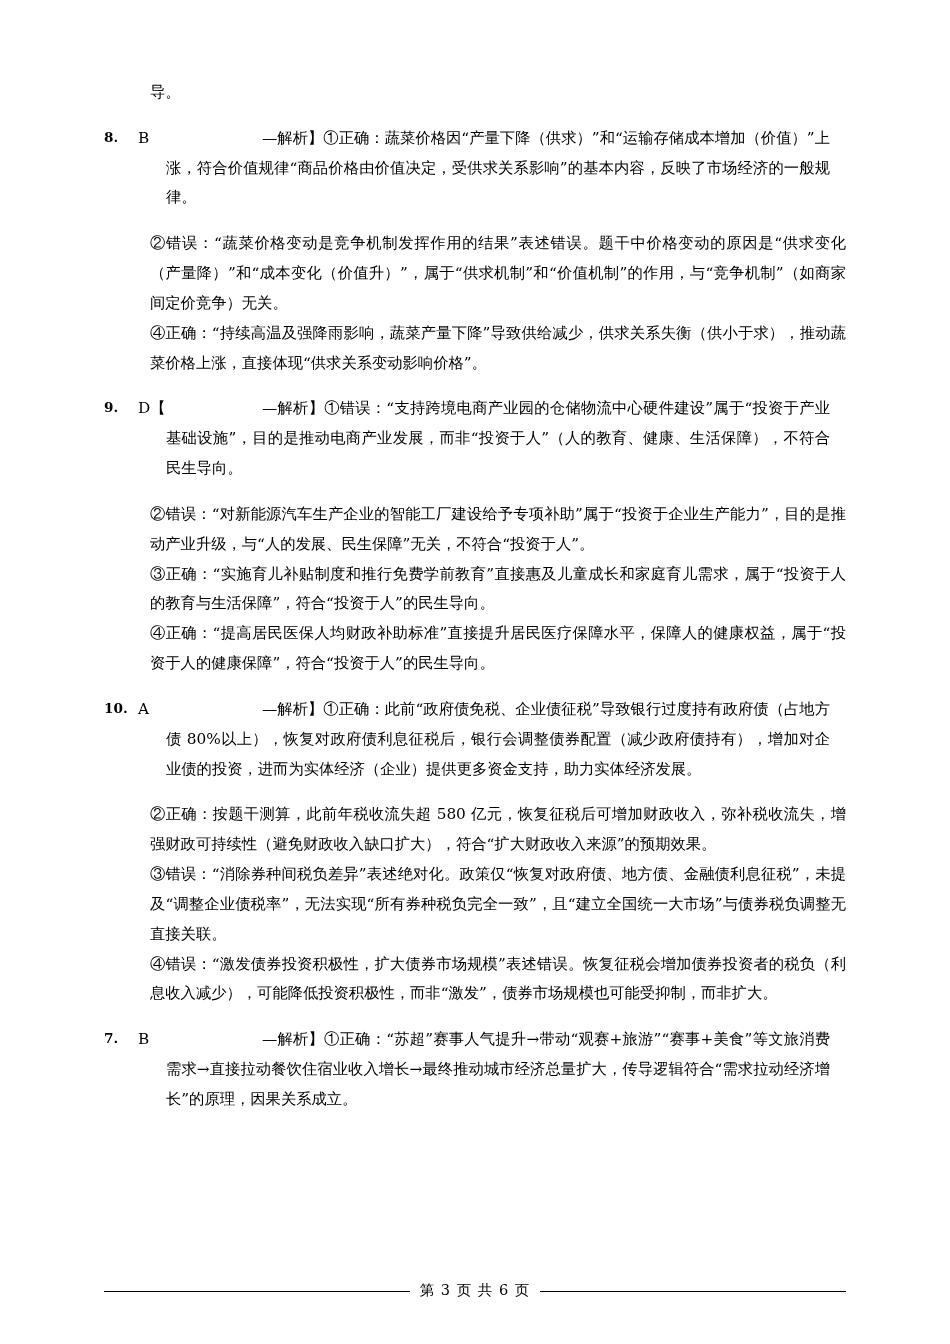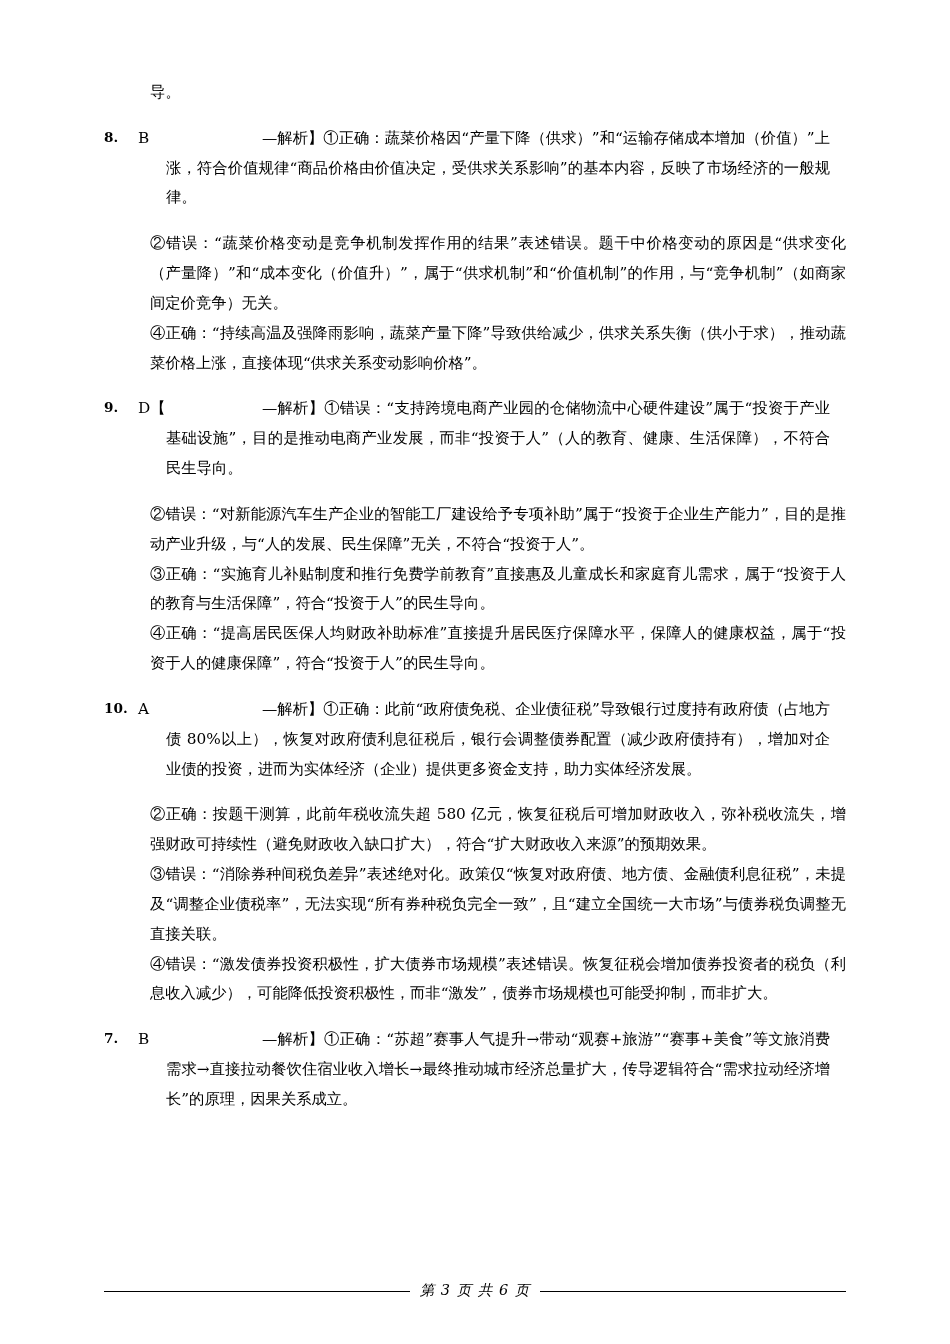--- a/index.html
+++ b/index.html
@@ -61,21 +61,20 @@
     text-indent: 0;
   }
   .footer {
     position: absolute;
     left: 0;
     right: 0;
     bottom: 44px;
     text-align: center;
     font-size: 14.5px;
     letter-spacing: 1px;
-    font-style: italic;
   }
   .footer-rule-left, .footer-rule-right {
     position: absolute;
     bottom: 52px;
     height: 1px;
     background: #000;
   }
   .footer-rule-left { left: 104px; width: 310px; }
   .footer-rule-right { right: 104px; width: 310px; }
   .footer-text { display: inline-block; padding: 0 10px; background: #fff; }

